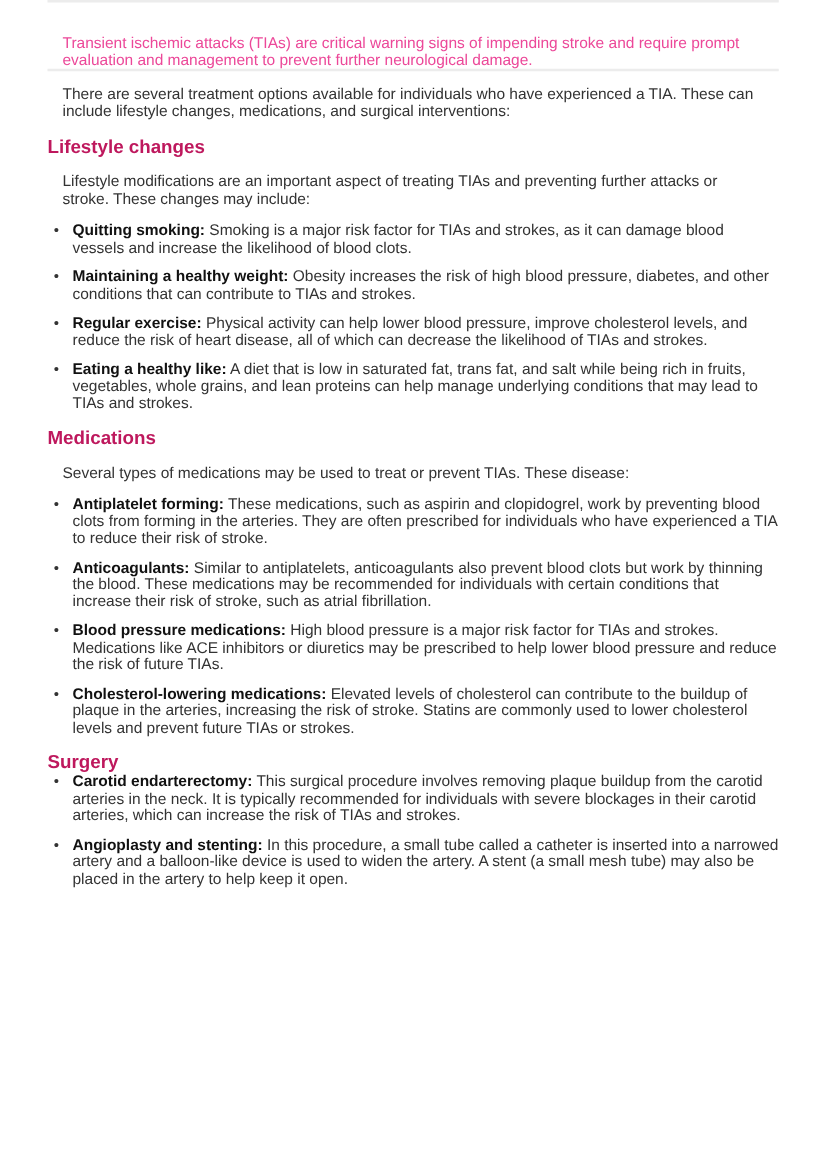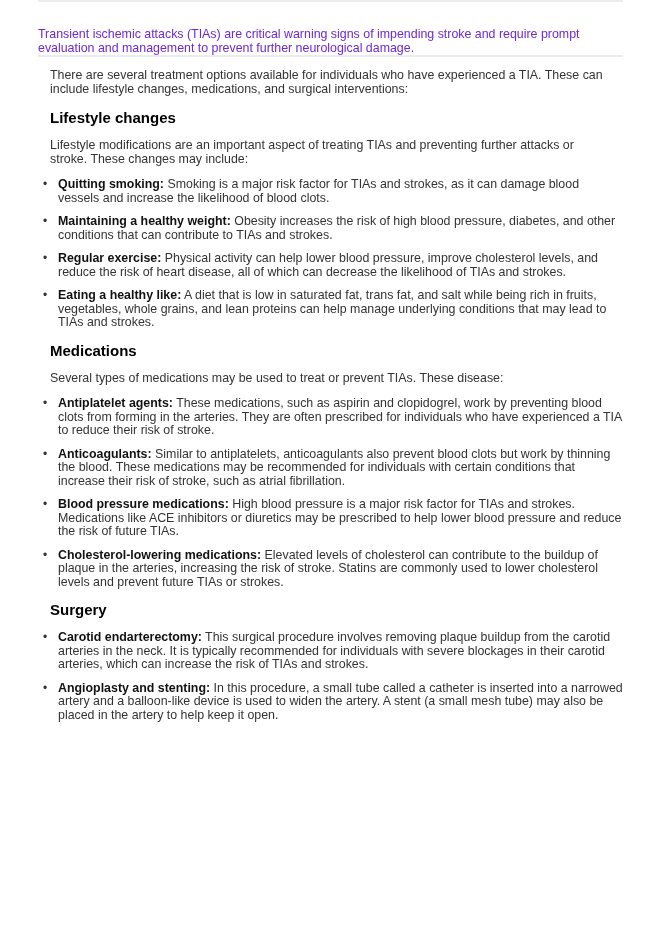--- a/index.html
+++ b/index.html
@@ -12,30 +12,30 @@
   h1 {
     margin: 0; padding-top: 32px;
     font-size: 25px; font-weight: bold; text-align: center; color: #111111;
     line-height: 28px; letter-spacing: -0.2px;
   }
   hr.divider {
     border: none; border-top: 2px solid #ececec; margin: 0;
   }
   .hr1 { margin-top: 25px; }
   .intro {
-    font-size: 12.4px; line-height: 13.5px; color: #6d28d9;
-    margin: 26px 0 0 0;
+    font-size: 12.4px; line-height: 13.5px; color: #ec4899;
+    margin: 26px 0 0 12px;
   }
   .hr2 { margin-top: 29px; }
   h2 {
     font-size: 19px; font-weight: bold; margin: 26px 0 0 0; color: #111111;
     line-height: 22px;
   }
   h3 {
-    font-size: 15px; font-weight: bold; margin: 12px; color: #000000; line-height: 18px;
+    font-size: 15px; font-weight: bold; margin: 0; color: #be185d; line-height: 18px;
   }
   p.body {
     font-size: 12.4px; line-height: 13.5px; color: #333333; margin: 12px;
   }
   .p-options { margin-top: 14px; }
   .h-lifestyle { margin-top: 13px; }
   .p-lifestyle { margin-top: 14px; }
   ul.blist {
     list-style: none; margin: 0; padding: 0 0 0 20px;
   }
@@ -72,21 +72,21 @@
   <ul class="blist l-lifestyle">
     <li><span class="bullet">•</span><strong>Quitting smoking:</strong><span> Smoking is a major risk factor for TIAs and strokes, as it can damage blood vessels and increase the likelihood of blood clots.</span></li>
     <li><span class="bullet">•</span><strong>Maintaining a healthy weight:</strong><span> Obesity increases the risk of high blood pressure, diabetes, and other conditions that can contribute to TIAs and strokes.</span></li>
     <li><span class="bullet">•</span><strong>Regular exercise:</strong><span> Physical activity can help lower blood pressure, improve cholesterol levels, and reduce the risk of heart disease, all of which can decrease the likelihood of TIAs and strokes.</span></li>
     <li><span class="bullet">•</span><strong>Eating a healthy like:</strong><span> A diet that is low in saturated fat, trans fat, and salt while being rich in fruits, vegetables, whole grains, and lean proteins can help manage underlying conditions that may lead to TIAs and strokes.</span></li>
   </ul>
 
   <h3 class="h-med">Medications</h3>
   <p class="body p-med">Several types of medications may be used to treat or prevent TIAs. These disease:</p>
   <ul class="blist l-med">
-    <li><span class="bullet">•</span><strong>Antiplatelet agents:</strong><span> These medications, such as aspirin and clopidogrel, work by preventing blood clots from forming in the arteries. They are often prescribed for individuals who have experienced a TIA to reduce their risk of stroke.</span></li>
+    <li><span class="bullet">•</span><strong>Antiplatelet forming:</strong><span> These medications, such as aspirin and clopidogrel, work by preventing blood clots from forming in the arteries. They are often prescribed for individuals who have experienced a TIA to reduce their risk of stroke.</span></li>
     <li><span class="bullet">•</span><strong>Anticoagulants:</strong><span> Similar to antiplatelets, anticoagulants also prevent blood clots but work by thinning the blood. These medications may be recommended for individuals with certain conditions that increase their risk of stroke, such as atrial fibrillation.</span></li>
     <li><span class="bullet">•</span><strong>Blood pressure medications:</strong><span> High blood pressure is a major risk factor for TIAs and strokes. Medications like ACE inhibitors or diuretics may be prescribed to help lower blood pressure and reduce the risk of future TIAs.</span></li>
     <li><span class="bullet">•</span><strong>Cholesterol-lowering medications:</strong><span> Elevated levels of cholesterol can contribute to the buildup of plaque in the arteries, increasing the risk of stroke. Statins are commonly used to lower cholesterol levels and prevent future TIAs or strokes.</span></li>
   </ul>
 
   <h3 class="h-surg">Surgery</h3>
   <ul class="blist l-surg">
     <li><span class="bullet">•</span><strong>Carotid endarterectomy:</strong><span> This surgical procedure involves removing plaque buildup from the carotid arteries in the neck. It is typically recommended for individuals with severe blockages in their carotid arteries, which can increase the risk of TIAs and strokes.</span></li>
     <li><span class="bullet">•</span><strong>Angioplasty and stenting:</strong><span> In this procedure, a small tube called a catheter is inserted into a narrowed artery and a balloon-like device is used to widen the artery. A stent (a small mesh tube) may also be placed in the artery to help keep it open.</span></li>
   </ul>

